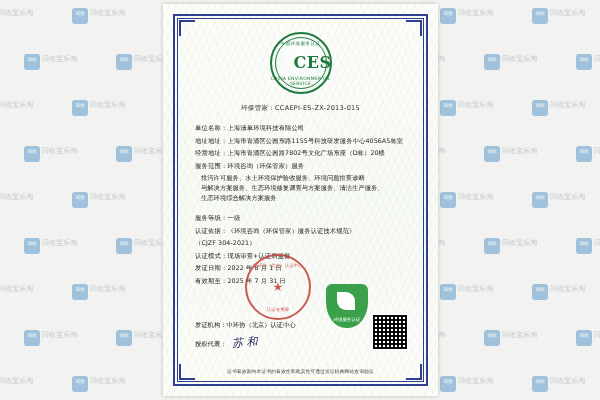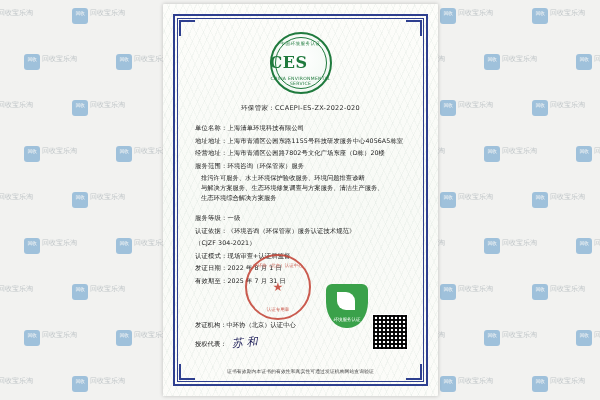--- a/index.html
+++ b/index.html
@@ -127,21 +127,21 @@
   .emblem .ring2 {
     position: absolute;
     left: 5px; top: 5px; right: 5px; bottom: 5px;
     border: 1px solid #1f7a3d;
     border-radius: 50%;
   }
   .emblem .ces {
     position: absolute;
     left: 0; right: 0;
     top: 21px;
-    text-align: left;
+    text-align: right;
     font-family: "DejaVu Serif", "Liberation Serif", serif;
     font-weight: bold;
     font-size: 16px;
     color: #1f7a3d;
     letter-spacing: 0.5px;
   }
   .emblem .cn-top {
     position: absolute;
     left: 0; right: 0;
     top: 9px;
@@ -587,21 +587,21 @@
       <div class="emblem">
         <div class="ring"></div>
         <div class="ring2"></div>
         <div class="cn-top">中国环境服务认证</div>
         <div class="ces">CES</div>
         <div class="cn-bot">CHINA ENVIRONMENTAL SERVICE</div>
       </div>
 
 
       <div class="cert-no">
-        <span>环保管家：</span><span>CCAEPI-ES-ZX-2022-020</span>
+        <span>环保管家：</span><span>CCAEPI-ES-ZX-2013-015</span>
       </div>
 
       <div class="fields" id="primary-fields">
           <div class="frow">
             <span class="flabel">单位名称：</span>
             <span class="fvalue">上海清单环境科技有限公司</span>
           </div>
           <div class="frow">
             <span class="flabel">地址地址：</span>
             <span class="fvalue">上海市青浦区公园东路1155号科技研发服务中心4056A5栋室</span>

